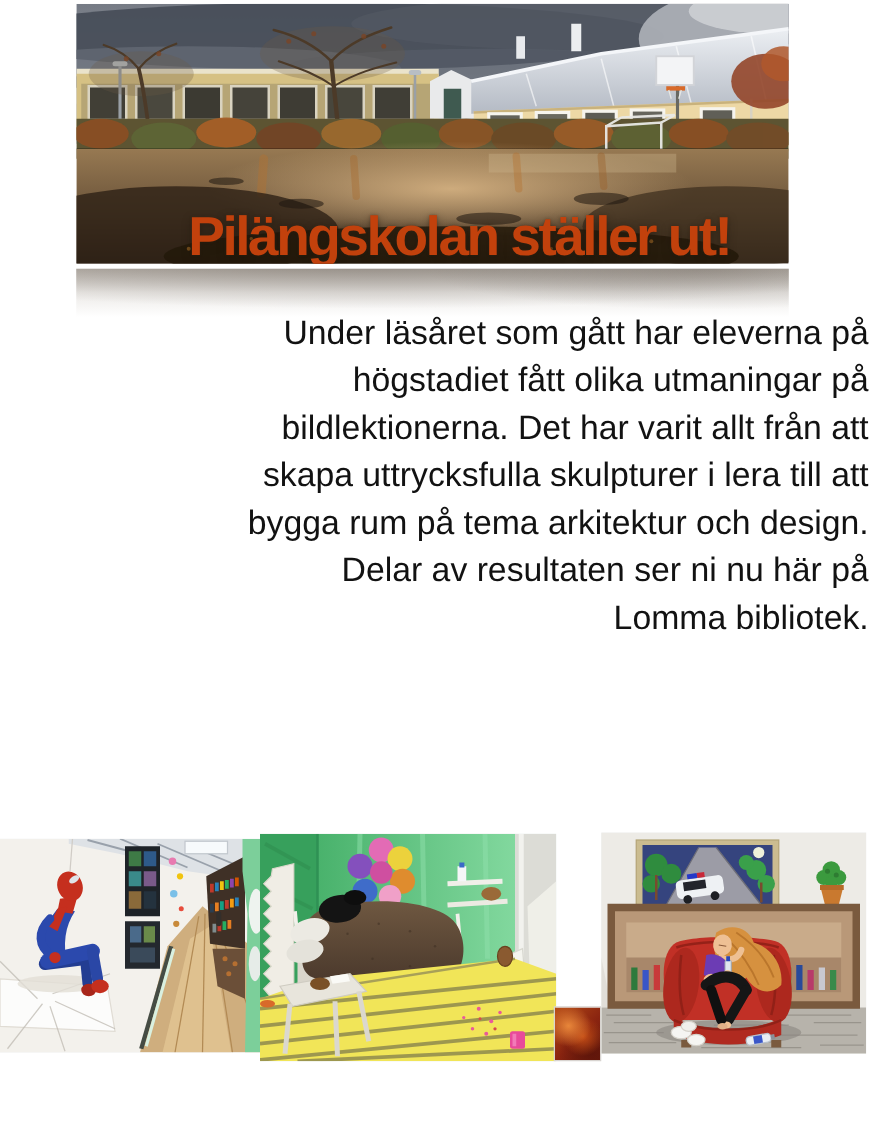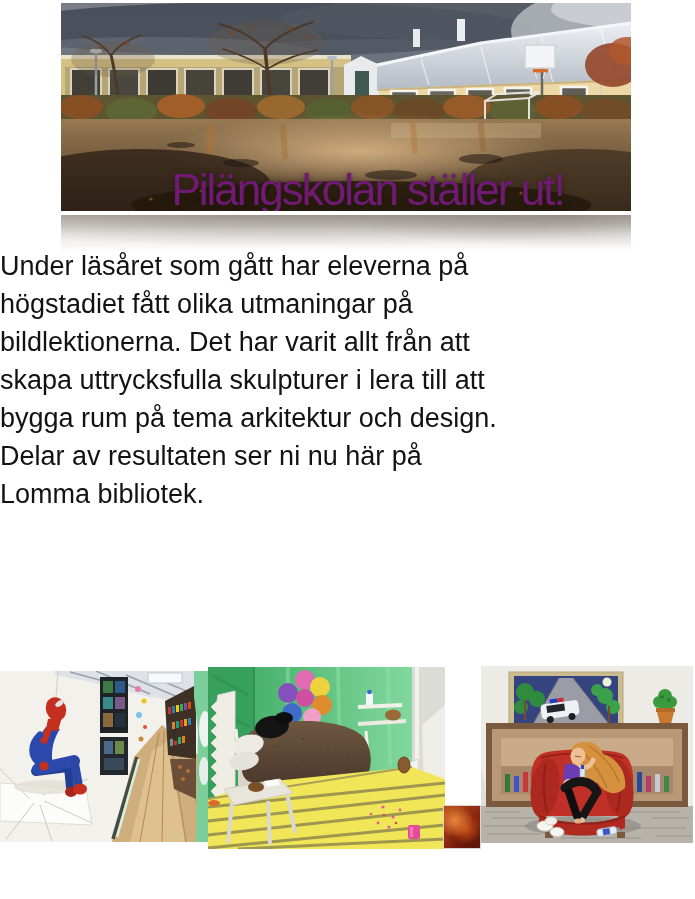--- a/index.html
+++ b/index.html
@@ -5,30 +5,30 @@
 <style>
   html,body{margin:0;padding:0;background:#ffffff;}
   .page{position:relative;width:695px;height:899px;background:#ffffff;overflow:hidden;
         font-family:"Liberation Sans",sans-serif;}
   figure{margin:0;}
 
   
   .header-photo{position:absolute;left:61px;top:3px;width:570px;height:208px;overflow:hidden;}
   .header-photo svg{display:block;width:100%;height:100%;}
   .headline{position:absolute;left:0;right:0;bottom:-3px;text-align:center;white-space:nowrap;
-            font-weight:400;font-size:44px;letter-spacing:-2px;line-height:1.08;color:#701a75;
+            font-weight:700;font-size:44px;letter-spacing:-2px;line-height:1.08;color:#c2410c;
             text-shadow:0 2px 7px rgba(35,25,15,.55),0 0 2px rgba(60,45,30,.45);padding-left:43px;}
   .reflection{position:absolute;left:61px;top:215px;width:570px;height:42px;
       background:
         radial-gradient(130% 160% at 42% -20%, rgba(108,99,90,.55), rgba(108,99,90,0) 60%),
         radial-gradient(60% 120% at 88% 0%, rgba(120,112,104,.45), rgba(120,112,104,0) 65%),
         linear-gradient(to bottom, rgba(186,180,173,.95) 0%, rgba(220,216,211,.55) 45%, rgba(255,255,255,0) 92%);}
 
   
-  .para{position:absolute;left:0;width:695px;margin:0;text-align:left;white-space:pre-line;
+  .para{position:absolute;left:0;width:695px;margin:0;text-align:right;white-space:pre-line;
         color:#121212;font-size:27px;line-height:38px;}
   #para1{top:247px;}
   #para2{top:518px;}
 
   
   .photo{position:absolute;overflow:hidden;background:#eee;}
   .photo svg{display:block;width:100%;height:100%;}
   #photo1{left:0;top:671px;width:208px;height:171px;}
   #photo2{left:208px;top:667px;width:237px;height:182px;}
   #photo3{left:481px;top:666px;width:212px;height:177px;}

